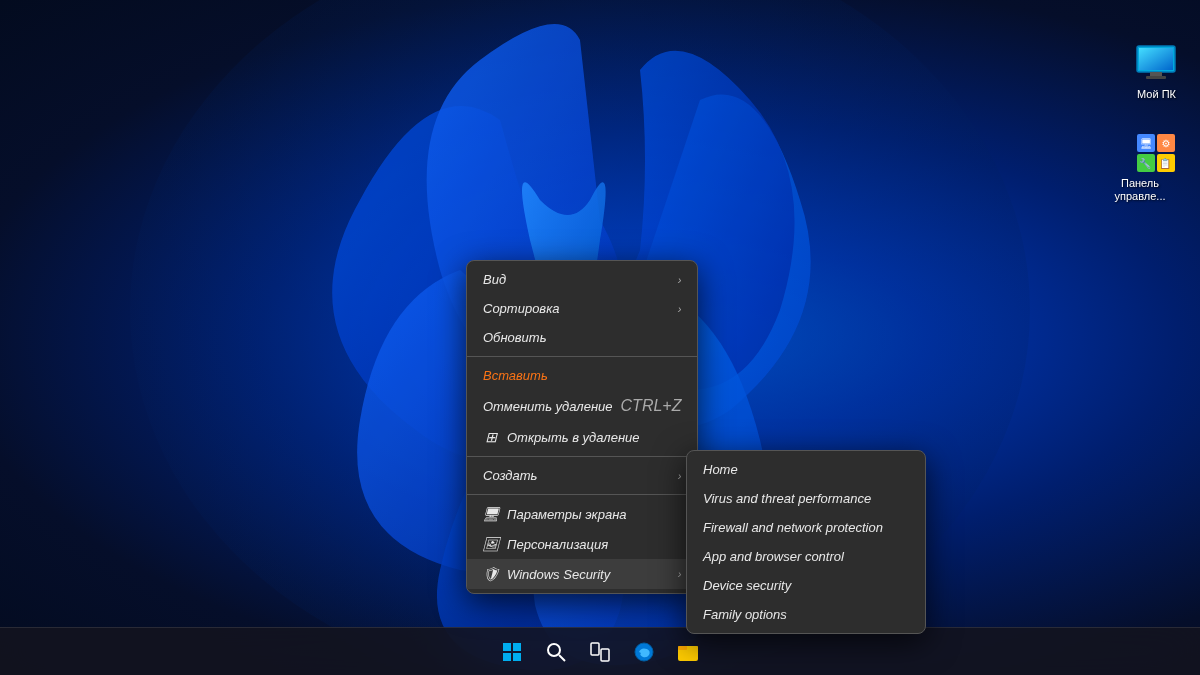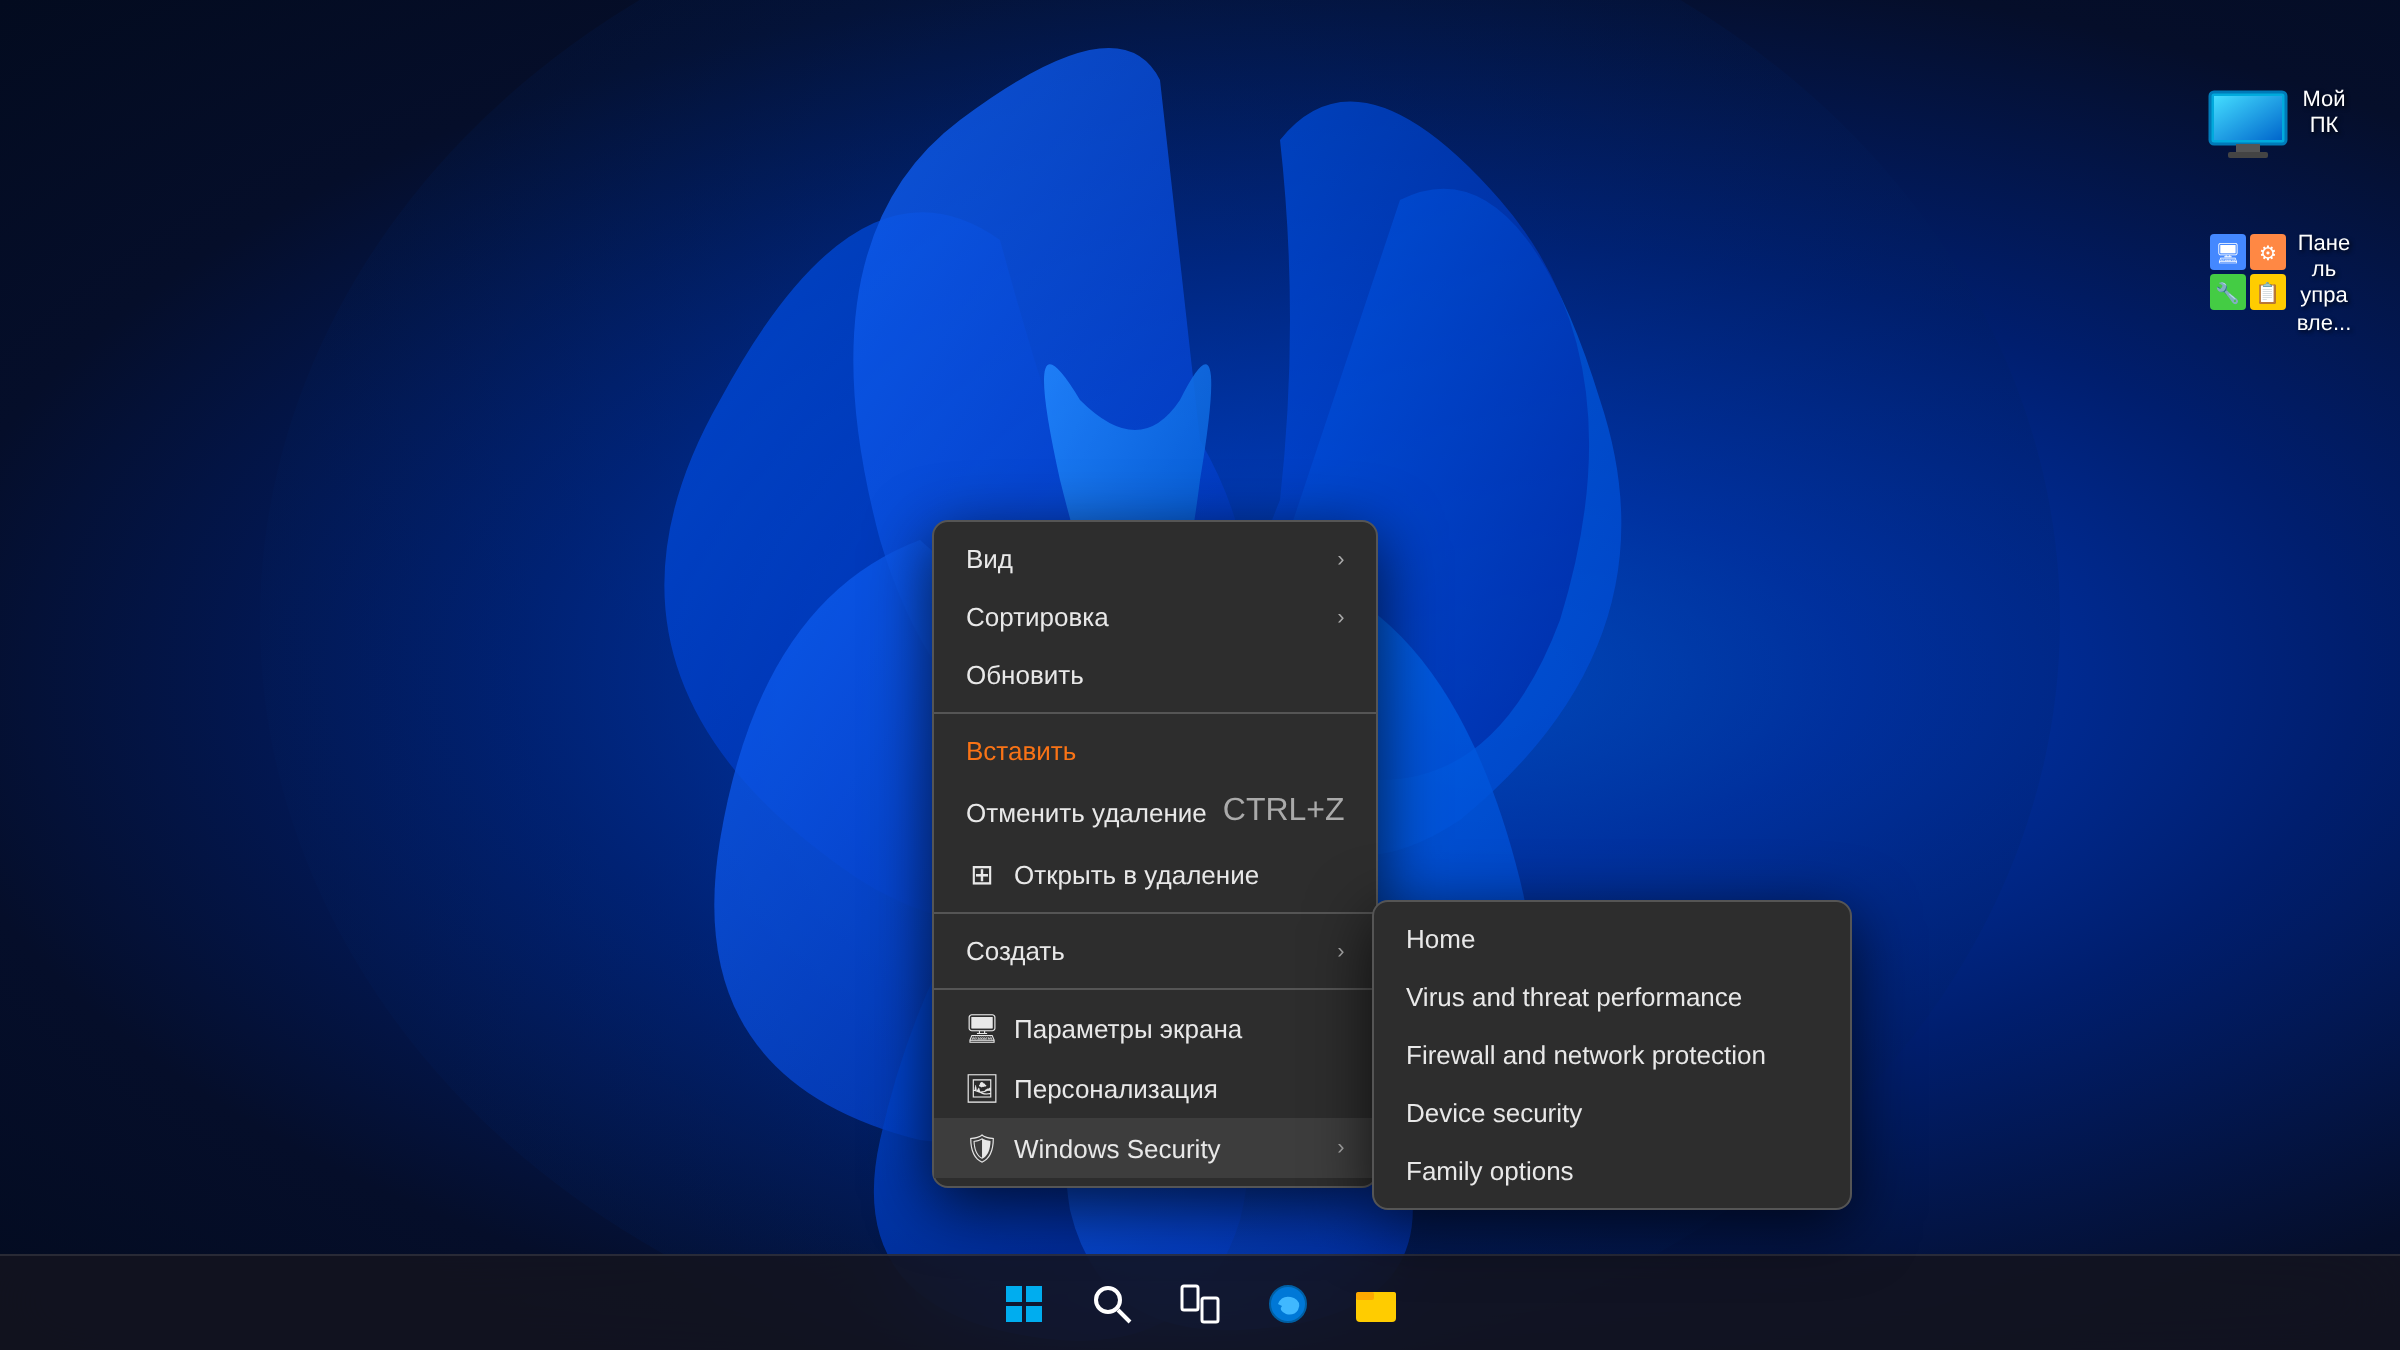--- a/index.html
+++ b/index.html
@@ -28,22 +28,22 @@
       right: 20px;
       top: 40px;
       display: flex;
       flex-direction: column;
       gap: 24px;
       align-items: center;
     }
 
     .desktop-icon {
       display: flex;
-      flex-direction: row;
-      align-items: flex-start;
+      flex-direction: column;
+      align-items: flex-end;
       gap: 4px;
       cursor: pointer;
       padding: 4px;
       border-radius: 4px;
       width: 80px;
     }
 
     .icon-img {
       width: 40px;
       height: 40px;
@@ -76,20 +76,21 @@
 
     .context-menu-item {
       display: flex;
       align-items: center;
       padding: 7px 16px;
       color: #e8e8e8;
       font-size: 13px;
       cursor: pointer;
       position: relative;
       gap: 8px;
+      font-style: italic;
     }
 
     .context-menu-item.disabled {
       color: #f97316;
       cursor: default;
     }
 
     .context-menu-item .shortcut {
       margin-left: auto;
       color: #aaa;
@@ -333,20 +334,23 @@
   <div class="context-menu-item">
     <span>Home</span>
   </div>
   <div class="context-menu-item">
     <span>Virus and threat performance</span>
   </div>
   <div class="context-menu-item">
     <span>Firewall and network protection</span>
   </div>
   <div class="context-menu-item">
+    <span>App and browser control</span>
+  </div>
+  <div class="context-menu-item">
     <span>Device security</span>
   </div>
   <div class="context-menu-item">
     <span>Family options</span>
   </div>
 
 </div>
 
 <div class="taskbar">
   <div class="taskbar-item">

